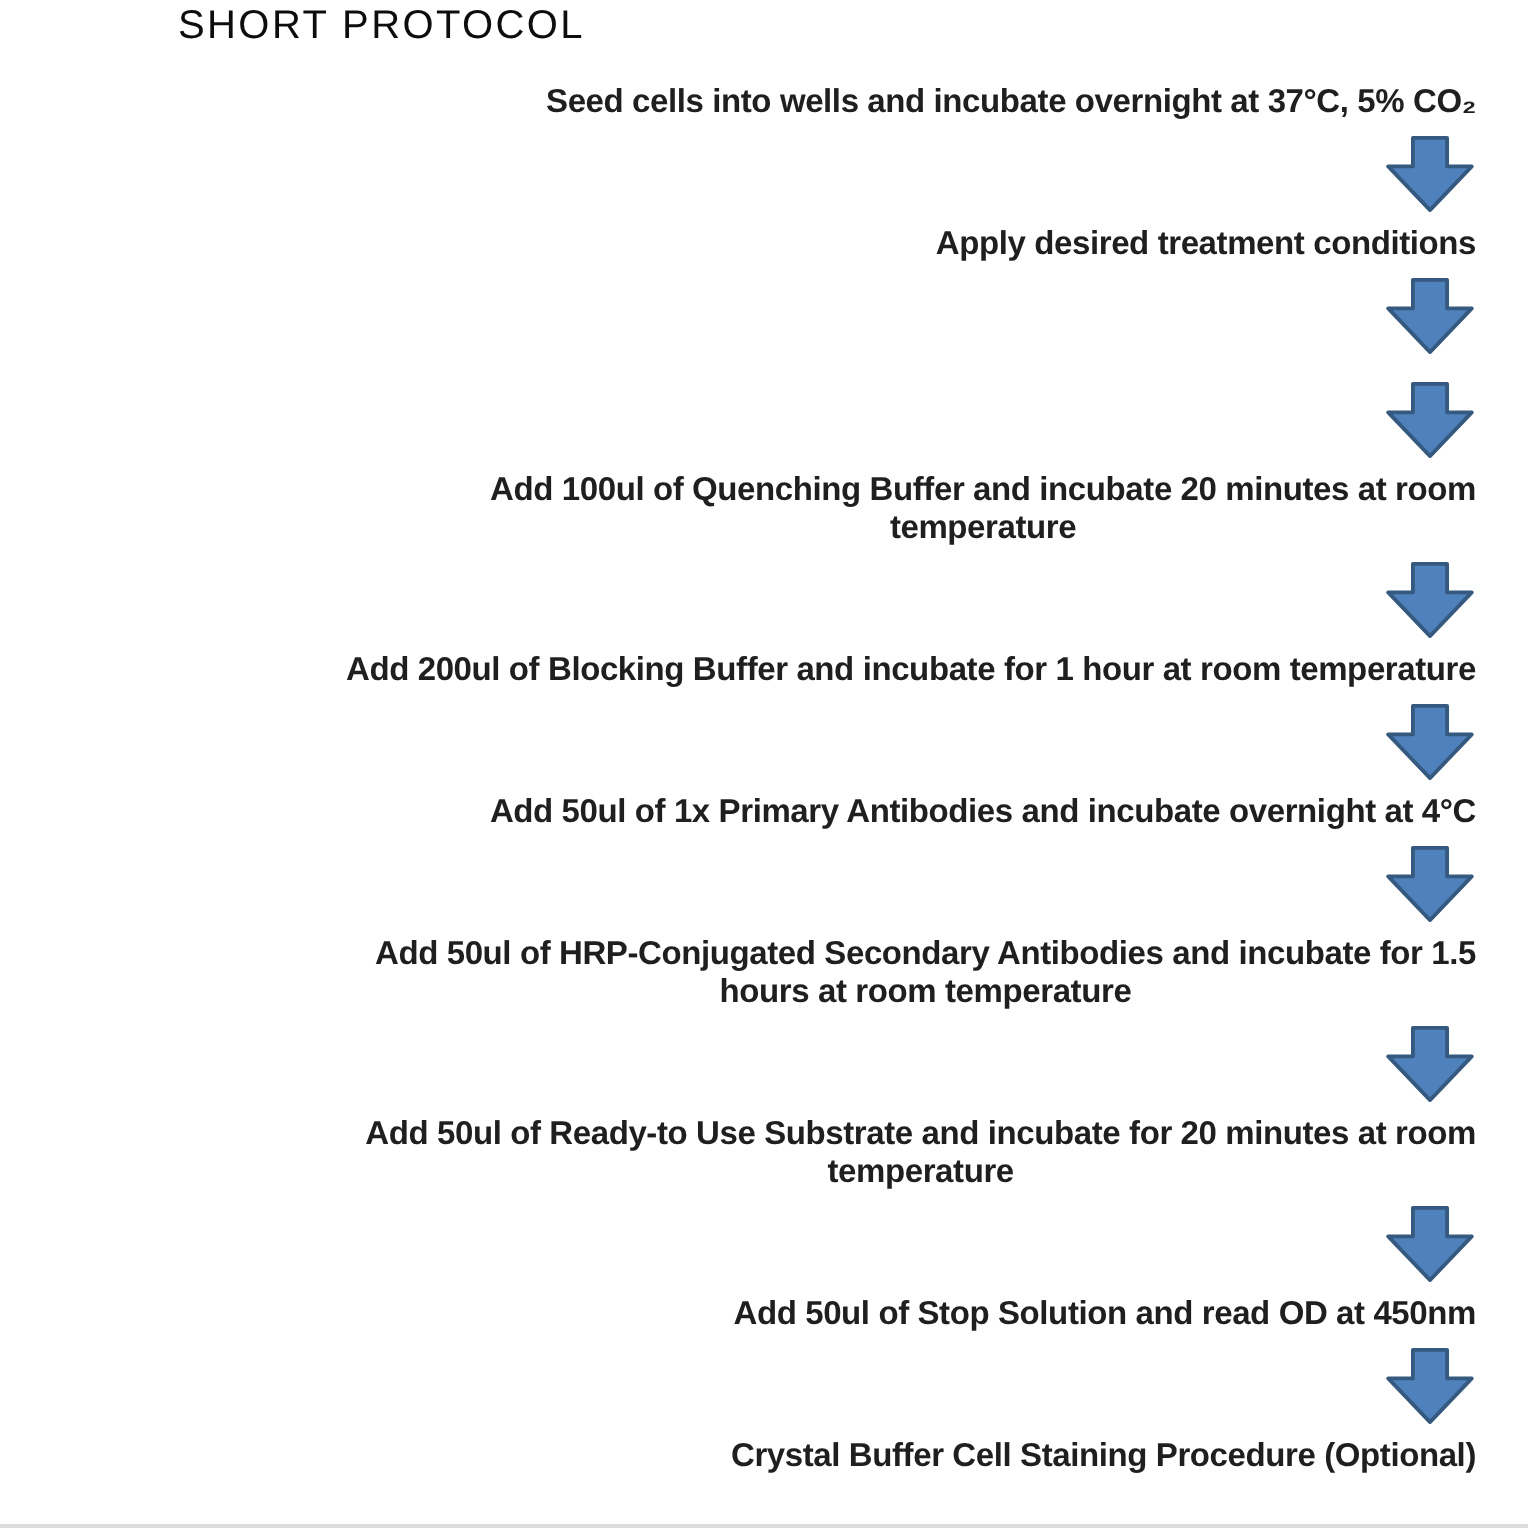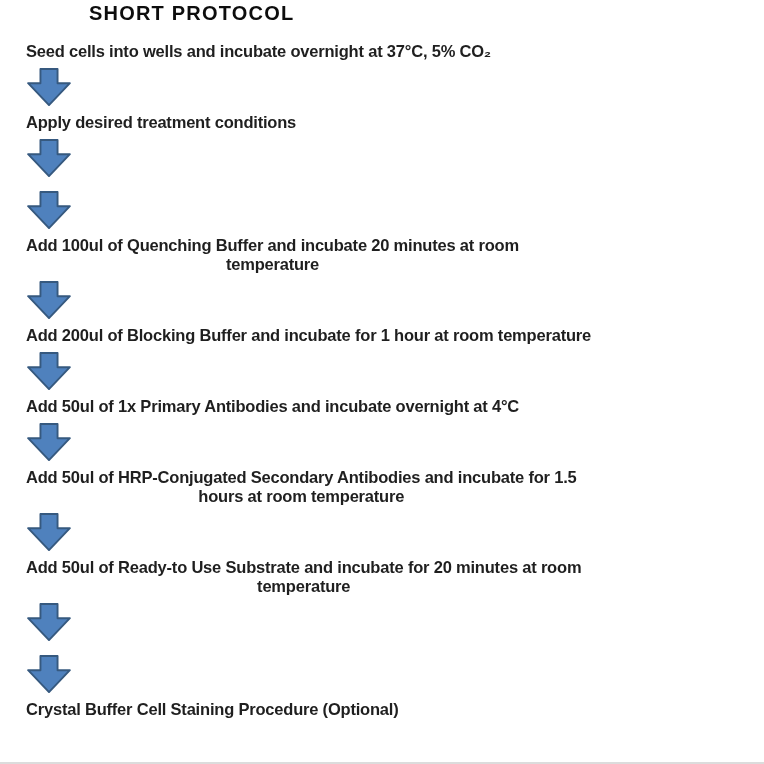--- a/index.html
+++ b/index.html
@@ -18,34 +18,34 @@
     height: 764px;
     position: relative;
     overflow: hidden;
     font-family: "Liberation Sans", "DejaVu Sans", sans-serif;
   }
   .title {
     position: absolute;
     left: 89px;
     top: 2px;
     font-size: 20px;
-    font-weight: bold;
+    font-weight: normal;
     letter-spacing: 1.2px;
     color: #0d0d0d;
     white-space: nowrap;
   }
   .flow {
     position: absolute;
     top: 42px;
     left: 50%;
     transform: translateX(-50%);
     width: 712px;
     display: flex;
     flex-direction: column;
-    align-items: flex-start;
+    align-items: flex-end;
   }
   .step {
     font-size: 16.5px;
     font-weight: bold;
     color: var(--text-color);
     text-align: center;
     line-height: 19px;
     white-space: pre-line;
     letter-spacing: -0.2px;
   }
@@ -121,20 +121,21 @@
     <polygon points="14,1 32,1 32,16 45,16 23,39 1,16 14,16"></polygon>
   </svg>
 
   <div class="step">Add 50ul of Ready-to Use Substrate and incubate for 20 minutes at room
 temperature</div>
 
   <svg class="arrow" viewBox="0 0 46 40" aria-hidden="true">
     <polygon points="14,1 32,1 32,16 45,16 23,39 1,16 14,16"></polygon>
   </svg>
 
+  <div class="step">Add 50ul of Stop Solution and read OD at 450nm</div>
 
   <svg class="arrow" viewBox="0 0 46 40" aria-hidden="true">
     <polygon points="14,1 32,1 32,16 45,16 23,39 1,16 14,16"></polygon>
   </svg>
 
   <div class="step">Crystal Buffer Cell Staining Procedure (Optional)</div>
 
 </div>
 
 <div class="bottom-edge"></div>

